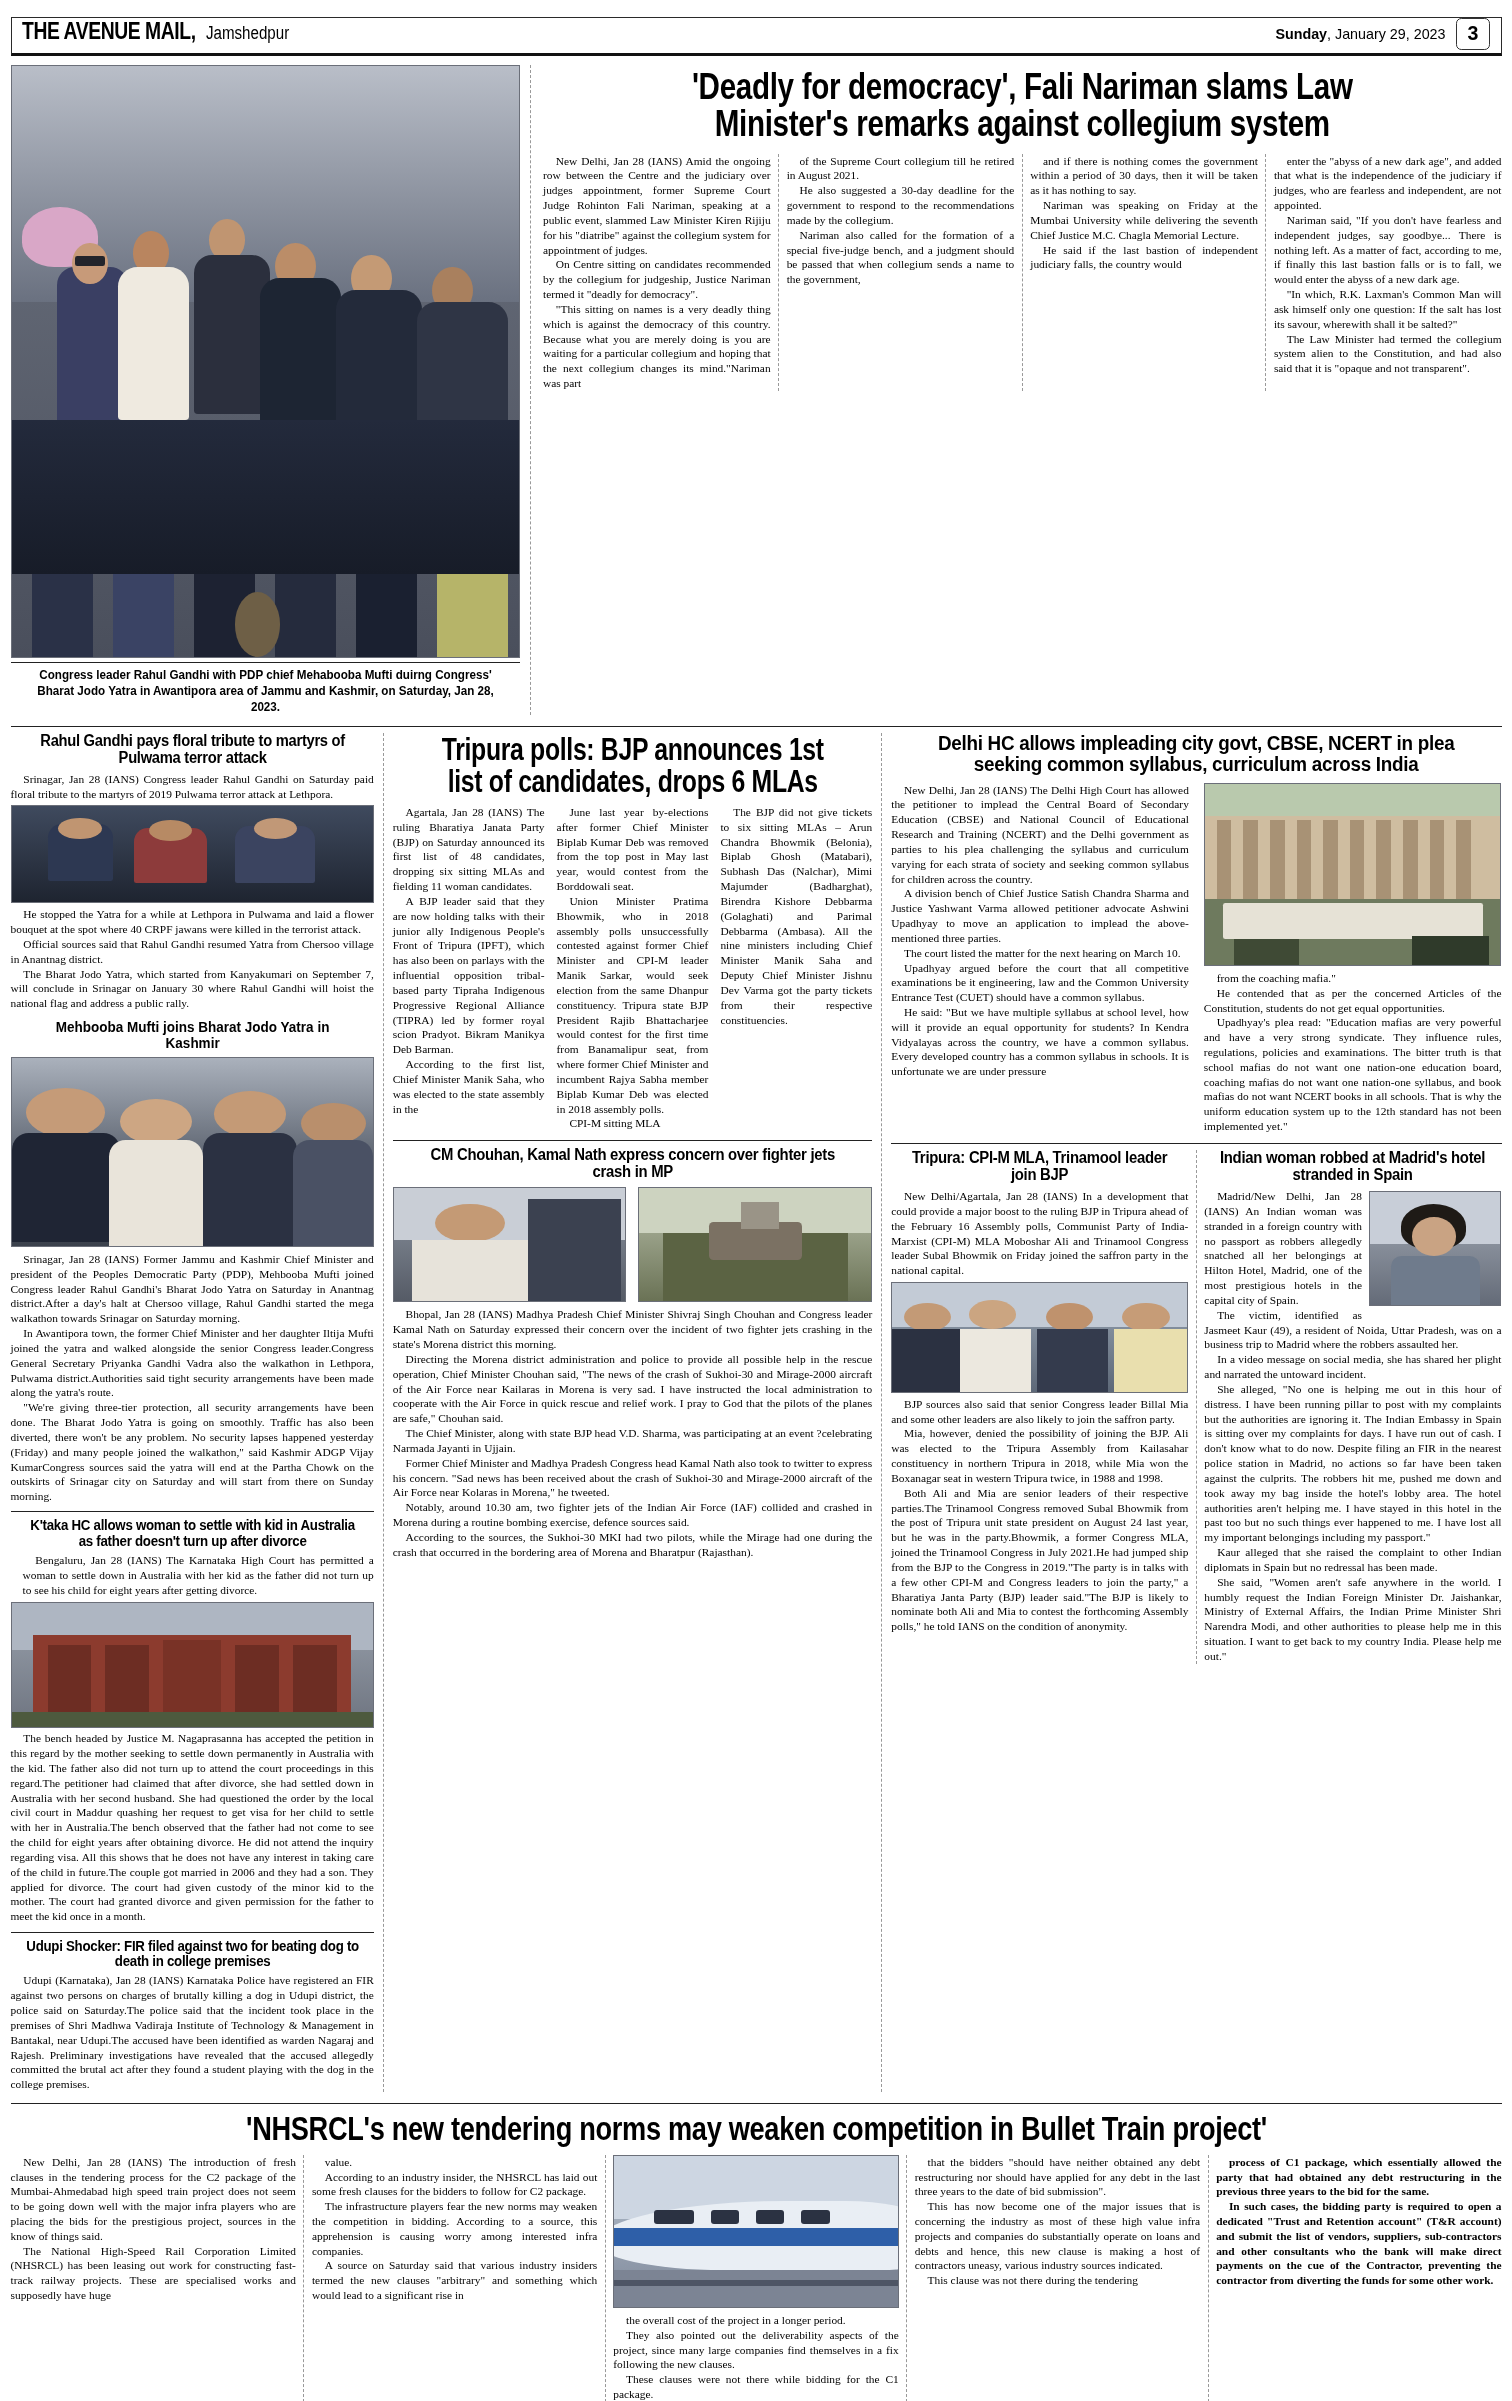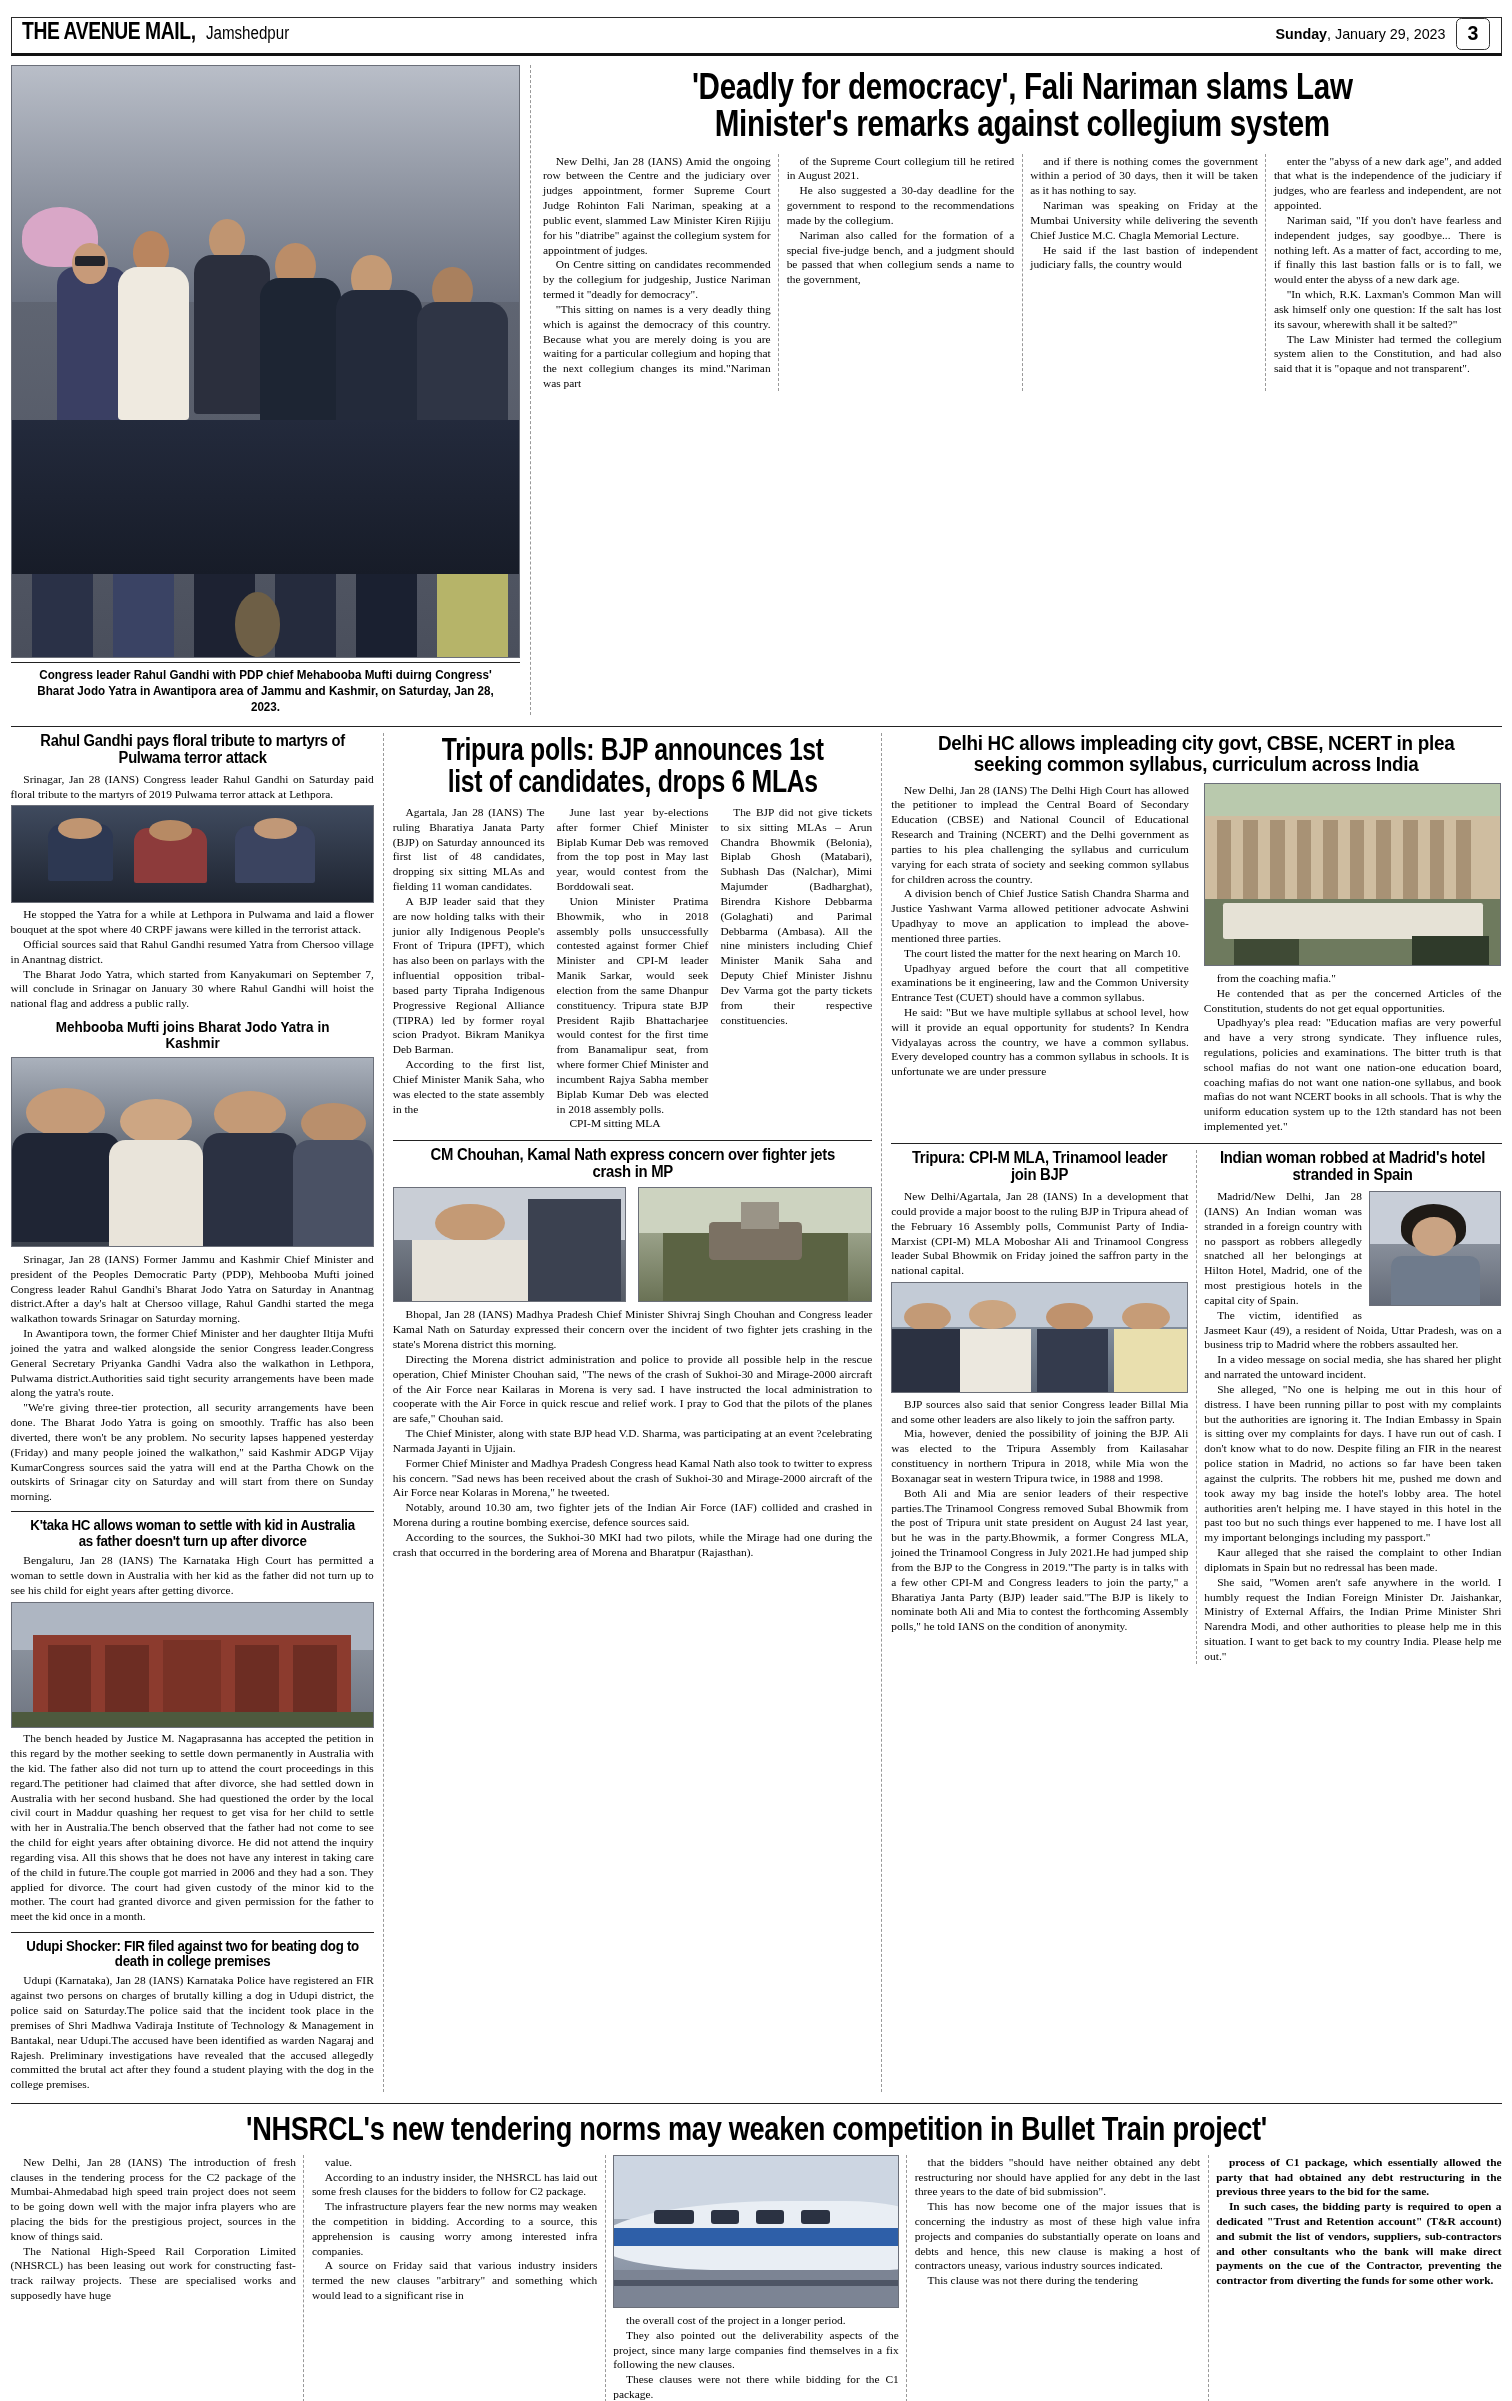--- a/index.html
+++ b/index.html
@@ -174,21 +174,21 @@
 
       <div class="body-txt" style="margin-top:5.3px;">
         <p>Srinagar, Jan 28 (IANS) Former Jammu and Kashmir Chief Minister and president of the Peoples Democratic Party (PDP), Mehbooba Mufti joined Congress leader Rahul Gandhi's Bharat Jodo Yatra on Saturday in Anantnag district.After a day's halt at Chersoo village, Rahul Gandhi started the mega walkathon towards Srinagar on Saturday morning.</p>
         <p>In Awantipora town, the former Chief Minister and her daughter Iltija Mufti joined the yatra and walked alongside the senior Congress leader.Congress General Secretary Priyanka Gandhi Vadra also the walkathon in Lethpora, Pulwama district.Authorities said tight security arrangements have been made along the yatra's route.</p>
         <p>"We're giving three-tier protection, all security arrangements have been done. The Bharat Jodo Yatra is going on smoothly. Traffic has also been diverted, there won't be any problem. No security lapses happened yesterday (Friday) and many people joined the walkathon," said Kashmir ADGP Vijay KumarCongress sources said the yatra will end at the Partha Chowk on the outskirts of Srinagar city on Saturday and will start from there on Sunday morning.</p>
       </div>
 
       <div class="rule-h solid" style="margin:7.5px 0 6px;"></div>
 
       <div class="hl-norm" style="font-size:14.3px;transform:scaleX(.93);">K'taka HC allows woman to settle with kid in Australia as father doesn't turn up after divorce</div>
-      <div class="body-txt" style="margin-top:4.5px;">
+      <div class="body-txt" style="margin-top:4.5px;margin-left:12px;">
         <p>Bengaluru, Jan 28 (IANS) The Karnataka High Court has permitted a woman to settle down in Australia with her kid as the father did not turn up to see his child for eight years after getting divorce.</p>
       </div>
       <div class="photo" style="height:124px;margin:3.8px 0;background:linear-gradient(#9aa2ad,#6e7480);">
         <i style="left:0;top:0;width:100%;height:38%;background:#aeb6c2;"></i>
         <i style="left:6%;top:26%;width:88%;height:62%;background:#8c3b2e;"></i>
         <i style="left:10%;top:34%;width:12%;height:54%;background:#6d2d23;"></i>
         <i style="left:26%;top:34%;width:12%;height:54%;background:#6d2d23;"></i>
         <i style="left:42%;top:30%;width:16%;height:58%;background:#793226;"></i>
         <i style="left:62%;top:34%;width:12%;height:54%;background:#6d2d23;"></i>
         <i style="left:78%;top:34%;width:12%;height:54%;background:#6d2d23;"></i>
@@ -364,21 +364,21 @@
         <div class="body-txt">
           <p>New Delhi, Jan 28 (IANS) The introduction of fresh clauses in the tendering process for the C2 package of the Mumbai-Ahmedabad high speed train project does not seem to be going down well with the major infra players who are placing the bids for the prestigious project, sources in the know of things said.</p>
           <p>The National High-Speed Rail Corporation Limited (NHSRCL) has been leasing out work for constructing fast-track railway projects. These are specialised works and supposedly have huge</p>
         </div>
       </div>
       <div style="width:20%;padding:0 7.5px;border-right:0.8px dashed #999;">
         <div class="body-txt">
           <p>value.</p>
           <p>According to an industry insider, the NHSRCL has laid out some fresh clauses for the bidders to follow for C2 package.</p>
           <p>The infrastructure players fear the new norms may weaken the competition in bidding. According to a source, this apprehension is causing worry among interested infra companies.</p>
-          <p>A source on Friday said that various industry insiders termed the new clauses "arbitrary" and something which would lead to a significant rise in</p>
+          <p>A source on Saturday said that various industry insiders termed the new clauses "arbitrary" and something which would lead to a significant rise in</p>
         </div>
       </div>
       <div style="width:20%;padding:0 7.5px;border-right:0.8px dashed #999;">
         <div class="photo" style="height:151px;margin-bottom:5.3px;background:linear-gradient(#b9c4d2,#7e8899);">
           <i style="left:0;top:0;width:100%;height:42%;background:#cdd6e2;"></i>
           <i style="left:-6%;top:30%;width:112%;height:46%;background:#e9eef4;border-radius:60% 22% 10% 40%;"></i>
           <i style="left:-6%;top:48%;width:112%;height:12%;background:#2e5fa8;"></i>
           <i style="left:14%;top:36%;width:14%;height:9%;background:#2b3242;border-radius:3px;"></i>
           <i style="left:34%;top:36%;width:10%;height:9%;background:#2b3242;border-radius:3px;"></i>
           <i style="left:50%;top:36%;width:10%;height:9%;background:#2b3242;border-radius:3px;"></i>

